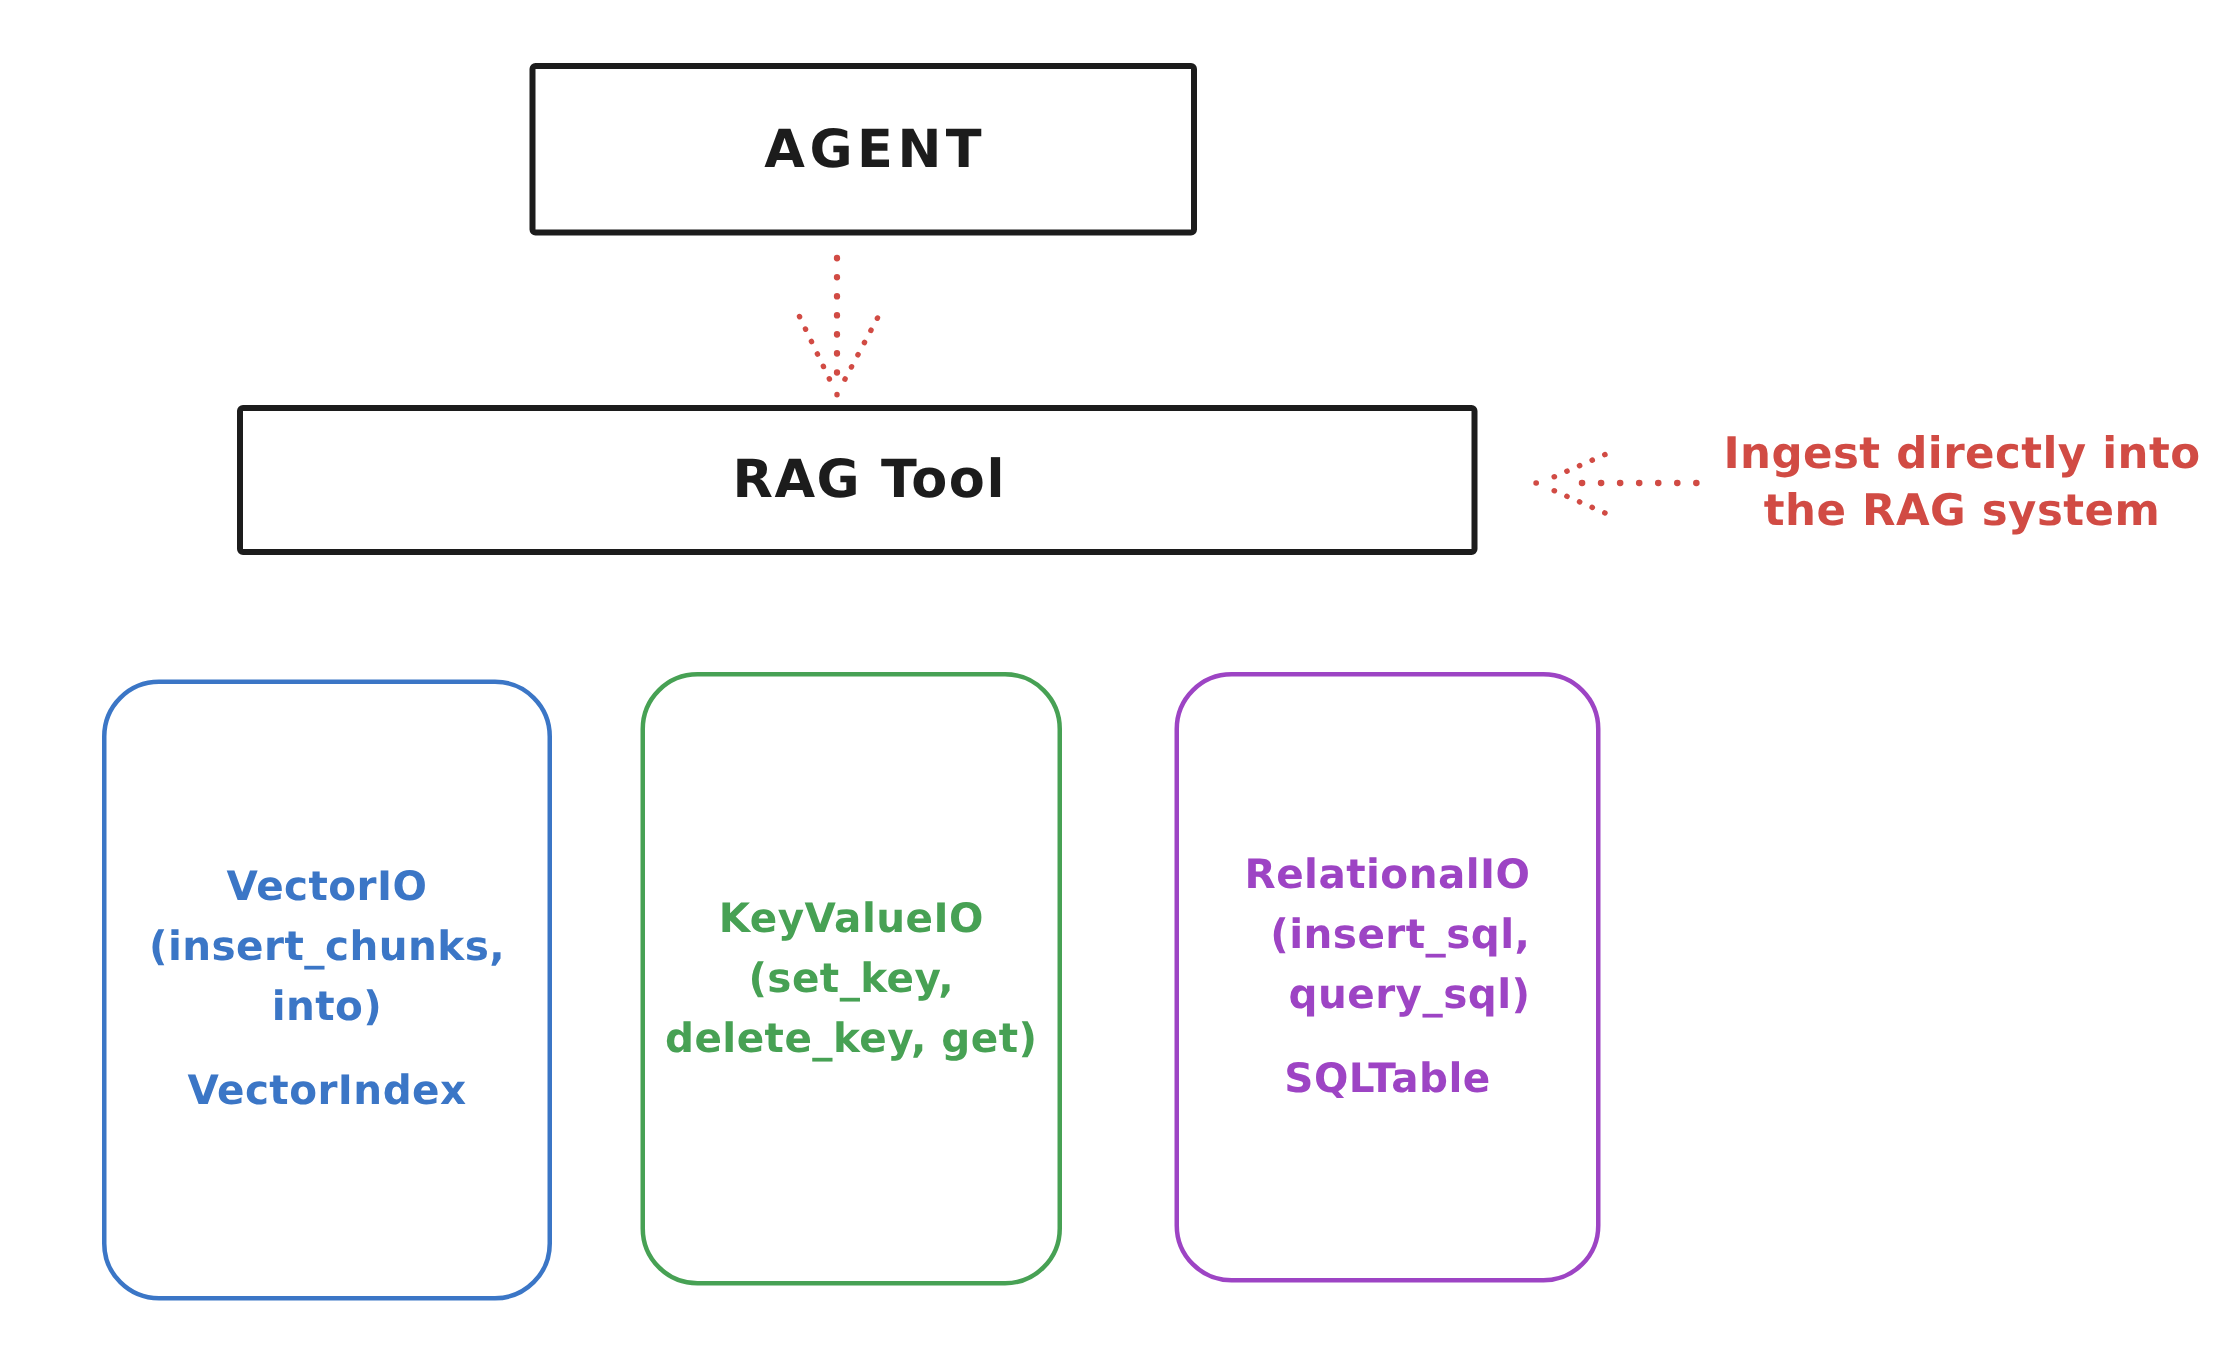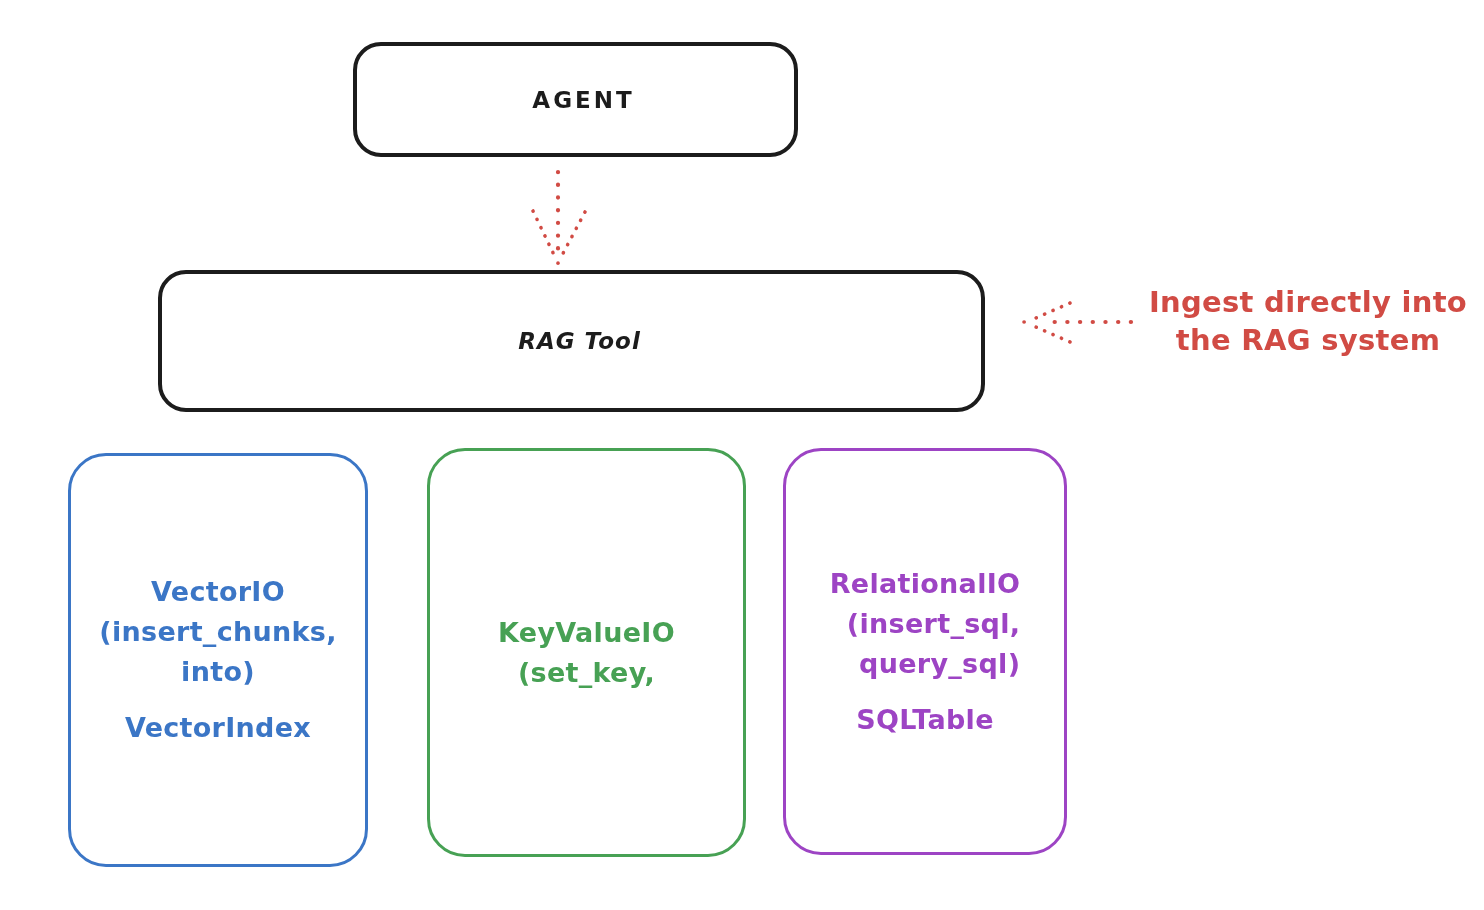--- a/index.html
+++ b/index.html
@@ -34,42 +34,42 @@
   .box {
     position: absolute;
     box-sizing: border-box;
     display: flex;
     align-items: center;
     justify-content: center;
     background: #ffffff;
   }
   .node {
     border: 4px solid var(--ink, #1c1c1c);
-    border-radius: 28px;
+    border-radius: 4px;
     color: var(--ink, #1c1c1c);
-    font-size: 23px;
+    font-size: 35px;
     font-weight: 600;
     padding-left: 16px;
   }
   .node-agent  { left: 353px; top: 42px;  width: 445px; height: 115px; letter-spacing: 3px; }
-  .node-rag    { left: 158px; top: 270px; width: 827px; height: 142px; letter-spacing: 1px; font-style: italic; }
+  .node-rag    { left: 158px; top: 270px; width: 827px; height: 100px; letter-spacing: 1px; }
   .backend {
     border: 3.5px solid var(--c, #888);
     color: var(--c, #888);
     border-radius: 38px;
     flex-direction: column;
     gap: 16px;
     font-size: 27px;
     font-weight: 600;
     text-align: center;
     line-height: 40px;
     letter-spacing: 0.3px;
   }
   .backend-vector     { left: 68px;  top: 453px; width: 300px; height: 414px; }
-  .backend-keyvalue   { left: 427px; top: 448px; width: 319px; height: 409px; }
+  .backend-keyvalue   { left: 427px; top: 448px; width: 281px; height: 409px; }
   .backend-relational { left: 783px; top: 448px; width: 284px; height: 407px; text-align: right; }
   .backend .line { display: block; }
   .annotation {
     position: absolute;
     left: 1128px; top: 283px;
     width: 360px;
     color: var(--red, #d14b44);
     font-size: 29px;
     font-weight: 700;
     line-height: 38px;
@@ -116,20 +116,21 @@
       <span class="line">(insert_chunks,</span>
       <span class="line">into)</span>
     </div>
     <div>VectorIndex</div>
   </div>
 
   <div class="box backend backend-keyvalue" style="--c: #47a154;">
     <div>
       <span class="line">KeyValueIO</span>
       <span class="line">(set_key,</span>
+      <span class="line">delete_key, get)</span>
     </div>
   </div>
 
   <div class="box backend backend-relational" style="--c: #9d44c4;">
     <div>
       <span class="line">RelationalIO</span>
       <span class="line">(insert_sql,</span>
       <span class="line">query_sql)</span>
     </div>
     <div>SQLTable</div>

